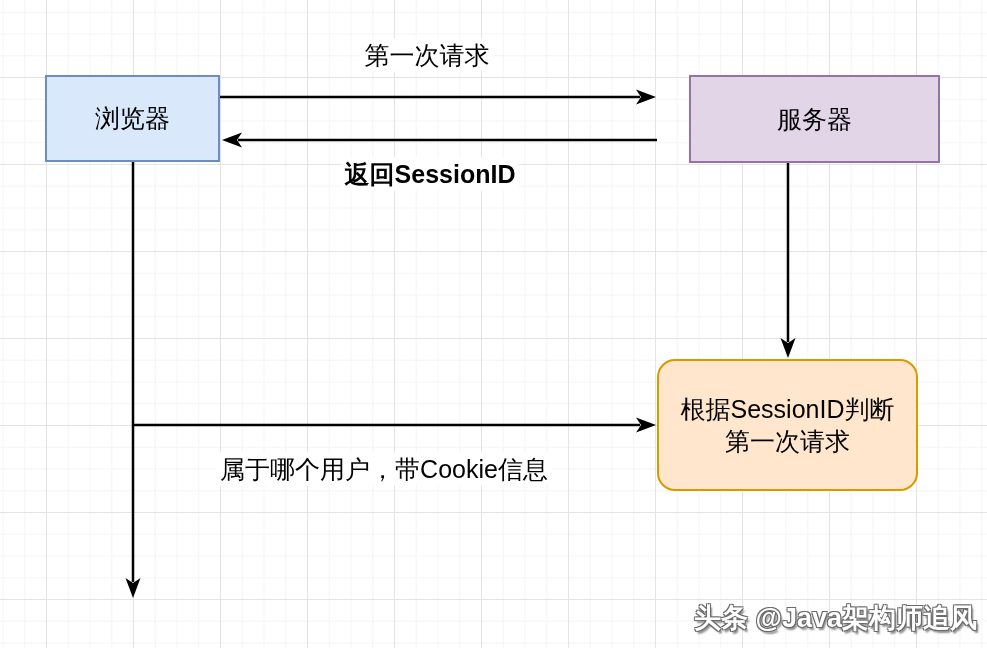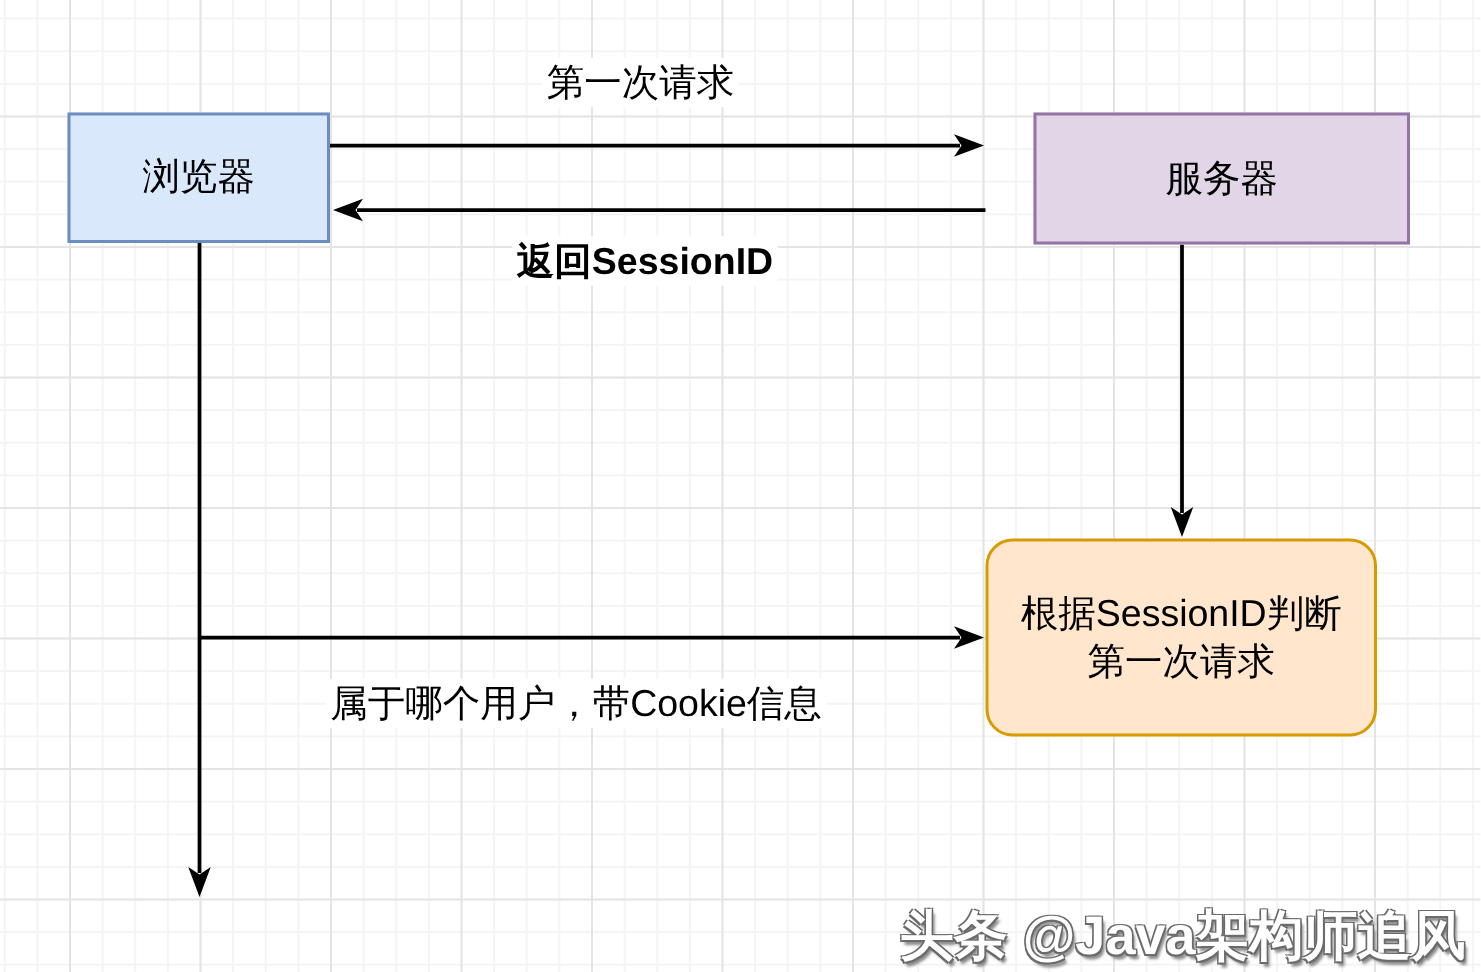--- a/index.html
+++ b/index.html
@@ -68,21 +68,21 @@
     padding: 0 3px;
   }
   .lbl-first   { left: 427px; top: 55px; }
   .lbl-return  { left: 430px; top: 174px; font-weight: bold; }
   .lbl-second  { left: 384px; top: 469px; }
   .watermark {
     position: absolute;
     right: 10px;
     top: 600px;
     white-space: nowrap;
-    font-size: 36px;
+    font-size: 27px;
     font-weight: bold;
     color: #ffffff;
     text-shadow:
       -1px -1px 0 #6b6b6b,
        1px -1px 0 #6b6b6b,
       -1px  1px 0 #6b6b6b,
        1px  1px 0 #6b6b6b,
        2px  3px 2px #8a8a8a;
   }
 </style>

